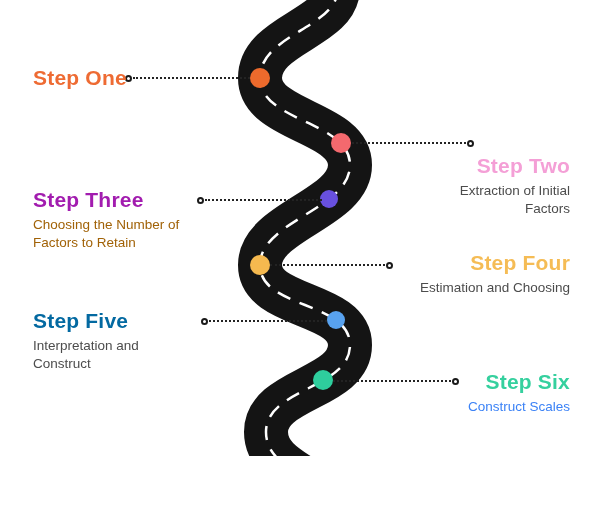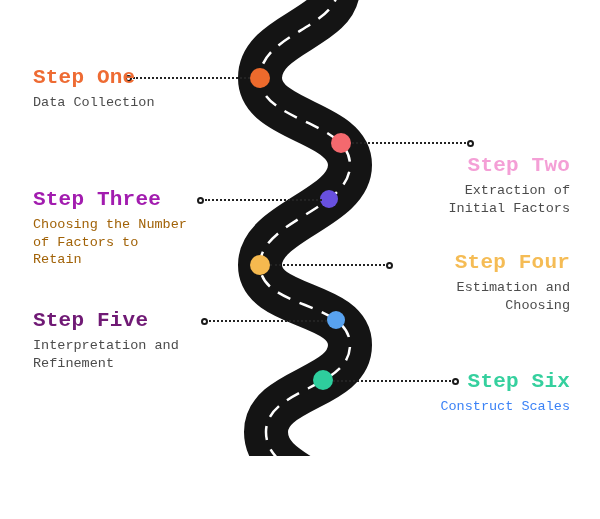--- a/index.html
+++ b/index.html
@@ -2,21 +2,21 @@
 <html><head>
 <meta charset="utf-8">
 <style>
   html, body { margin: 0; padding: 0; background: #ffffff; }
   .canvas {
     position: relative;
     width: 600px;
     height: 456px;
     background: #ffffff;
     overflow: hidden;
-    font-family: Liberation Mono, monospace;
+    font-family: Liberation Sans, sans-serif;
   }
   .road-svg { position: absolute; left: 0; top: 0; }
   .step { position: absolute; width: 158px; }
   .step .title {
     font-size: 21px;
     font-weight: 700;
     line-height: 25px;
     letter-spacing: 0.2px;
   }
   .step .desc {
@@ -67,41 +67,40 @@
 
   <div class="ring" style="left: 124.5px; top: 74.5px; border-color: rgb(26, 26, 26); background-color: rgb(255, 255, 255);"></div>
   <div class="ring" style="left: 466.5px; top: 139.5px; border-color: rgb(26, 26, 26); background-color: rgb(255, 255, 255);"></div>
   <div class="ring" style="left: 196.5px; top: 196.5px; border-color: rgb(26, 26, 26); background-color: rgb(255, 255, 255);"></div>
   <div class="ring" style="left: 385.5px; top: 261.5px; border-color: rgb(26, 26, 26); background-color: rgb(255, 255, 255);"></div>
   <div class="ring" style="left: 200.5px; top: 317.5px; border-color: rgb(26, 26, 26); background-color: rgb(255, 255, 255);"></div>
   <div class="ring" style="left: 451.5px; top: 377.5px; border-color: rgb(26, 26, 26); background-color: rgb(255, 255, 255);"></div>
 
   <div class="step left" style="left:33px; top:65px;">
     <div class="title" style="color: rgb(238, 107, 51);">Step One</div>
-    <div class="desc" style="color: rgb(76, 76, 76);">Data Collection</div>
   </div>
 
   <div class="step right" style="right:30px; top:129px;">
     <div class="title" style="color: rgb(244, 159, 214); margin-top: 24px;">Step Two</div>
     <div class="desc" style="color: rgb(76, 76, 76); text-align: right;">Extraction of Initial Factors</div>
   </div>
 
   <div class="step left" style="left:33px; top:187px;">
     <div class="title" style="color: #a21caf;">Step Three</div>
     <div class="desc" style="color: #a16207;">Choosing the Number of Factors to Retain</div>
   </div>
 
   <div class="step right" style="right:30px; top:250px;">
     <div class="title" style="color: rgb(245, 188, 85);">Step Four</div>
     <div class="desc" style="color: rgb(76, 76, 76);">Estimation and Choosing</div>
   </div>
 
   <div class="step left" style="left:33px; top:308px;">
-    <div class="title" style="color: #701a75;">Step Five</div>
-    <div class="desc" style="color: rgb(76, 76, 76);">Interpretation and Refinement</div>
+    <div class="title" style="color: #0369a1;">Step Five</div>
+    <div class="desc" style="color: rgb(76, 76, 76);">Interpretation and Construct</div>
   </div>
 
   <div class="step right" style="right:30px; top:369px;">
     <div class="title" style="color: rgb(53, 208, 158);">Step Six</div>
     <div class="desc" style="color: #3b82f6;">Construct Scales</div>
   </div>
 
 </div>
 
 </body></html>

